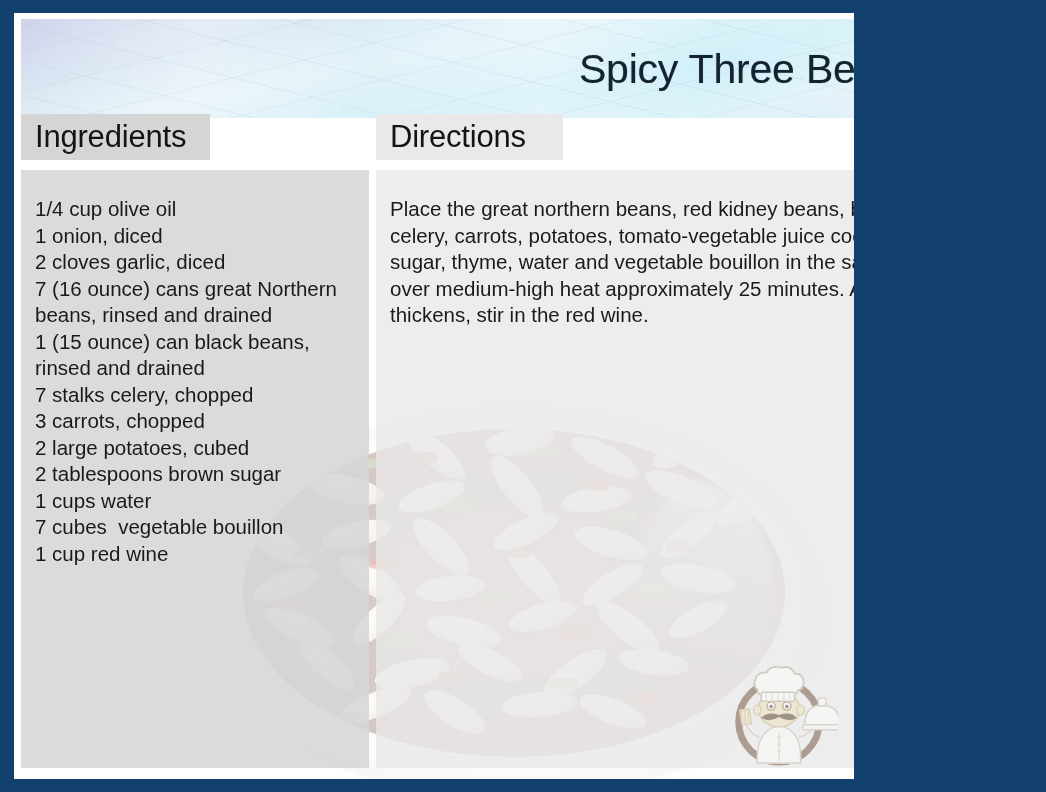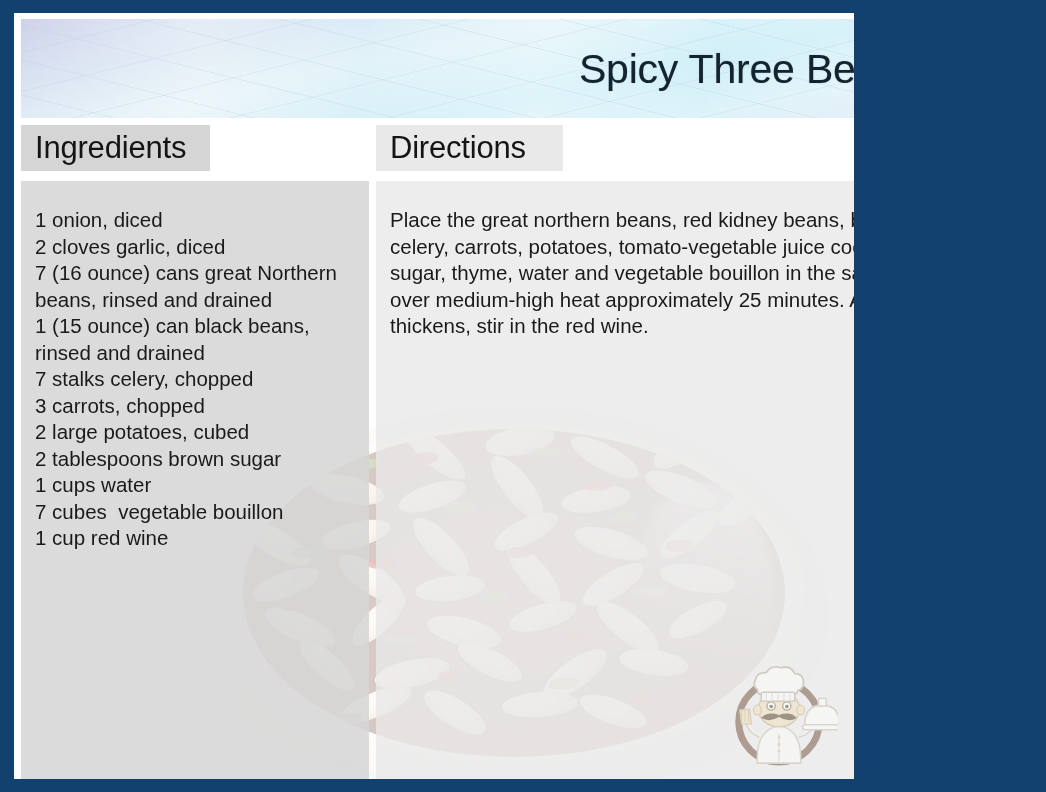--- a/index.html
+++ b/index.html
@@ -177,21 +177,21 @@
       rgba(255,255,255,0.85) 0%,
       rgba(255,255,255,0.25) 45%,
       rgba(255,255,255,0) 75%);
     filter: blur(4px);
   }
 
   
   #panels {
     position: absolute;
     left: 0;
-    top: 112px;
+    top: 101px;
     width: 1018px;
     height: 654px;
     z-index: 2;
   }
 
   .panel-tab {
     position: absolute;
     top: 0;
     height: 46px;
     display: flex;
@@ -341,20 +341,21 @@
     </div>
 
     <div id="panels">
 
       <div id="ingredients-tab" class="panel-tab">
         <span class="panel-tab-label">Ingredients</span>
       </div>
 
       <div id="ingredients-body" class="panel-body">
         <ul id="ingredients-list">
+          <li>1/4 cup olive oil</li>
           <li>1 onion, diced</li>
           <li>2 cloves garlic, diced</li>
           <li>7 (16 ounce) cans great Northern beans, rinsed and drained</li>
           <li>1 (15 ounce) can black beans, rinsed and drained</li>
           <li>7 stalks celery, chopped</li>
           <li>3 carrots, chopped</li>
           <li>2 large potatoes, cubed</li>
           <li>2 tablespoons brown sugar</li>
           <li>1 cups water</li>
           <li>7 cubes  vegetable bouillon</li>

